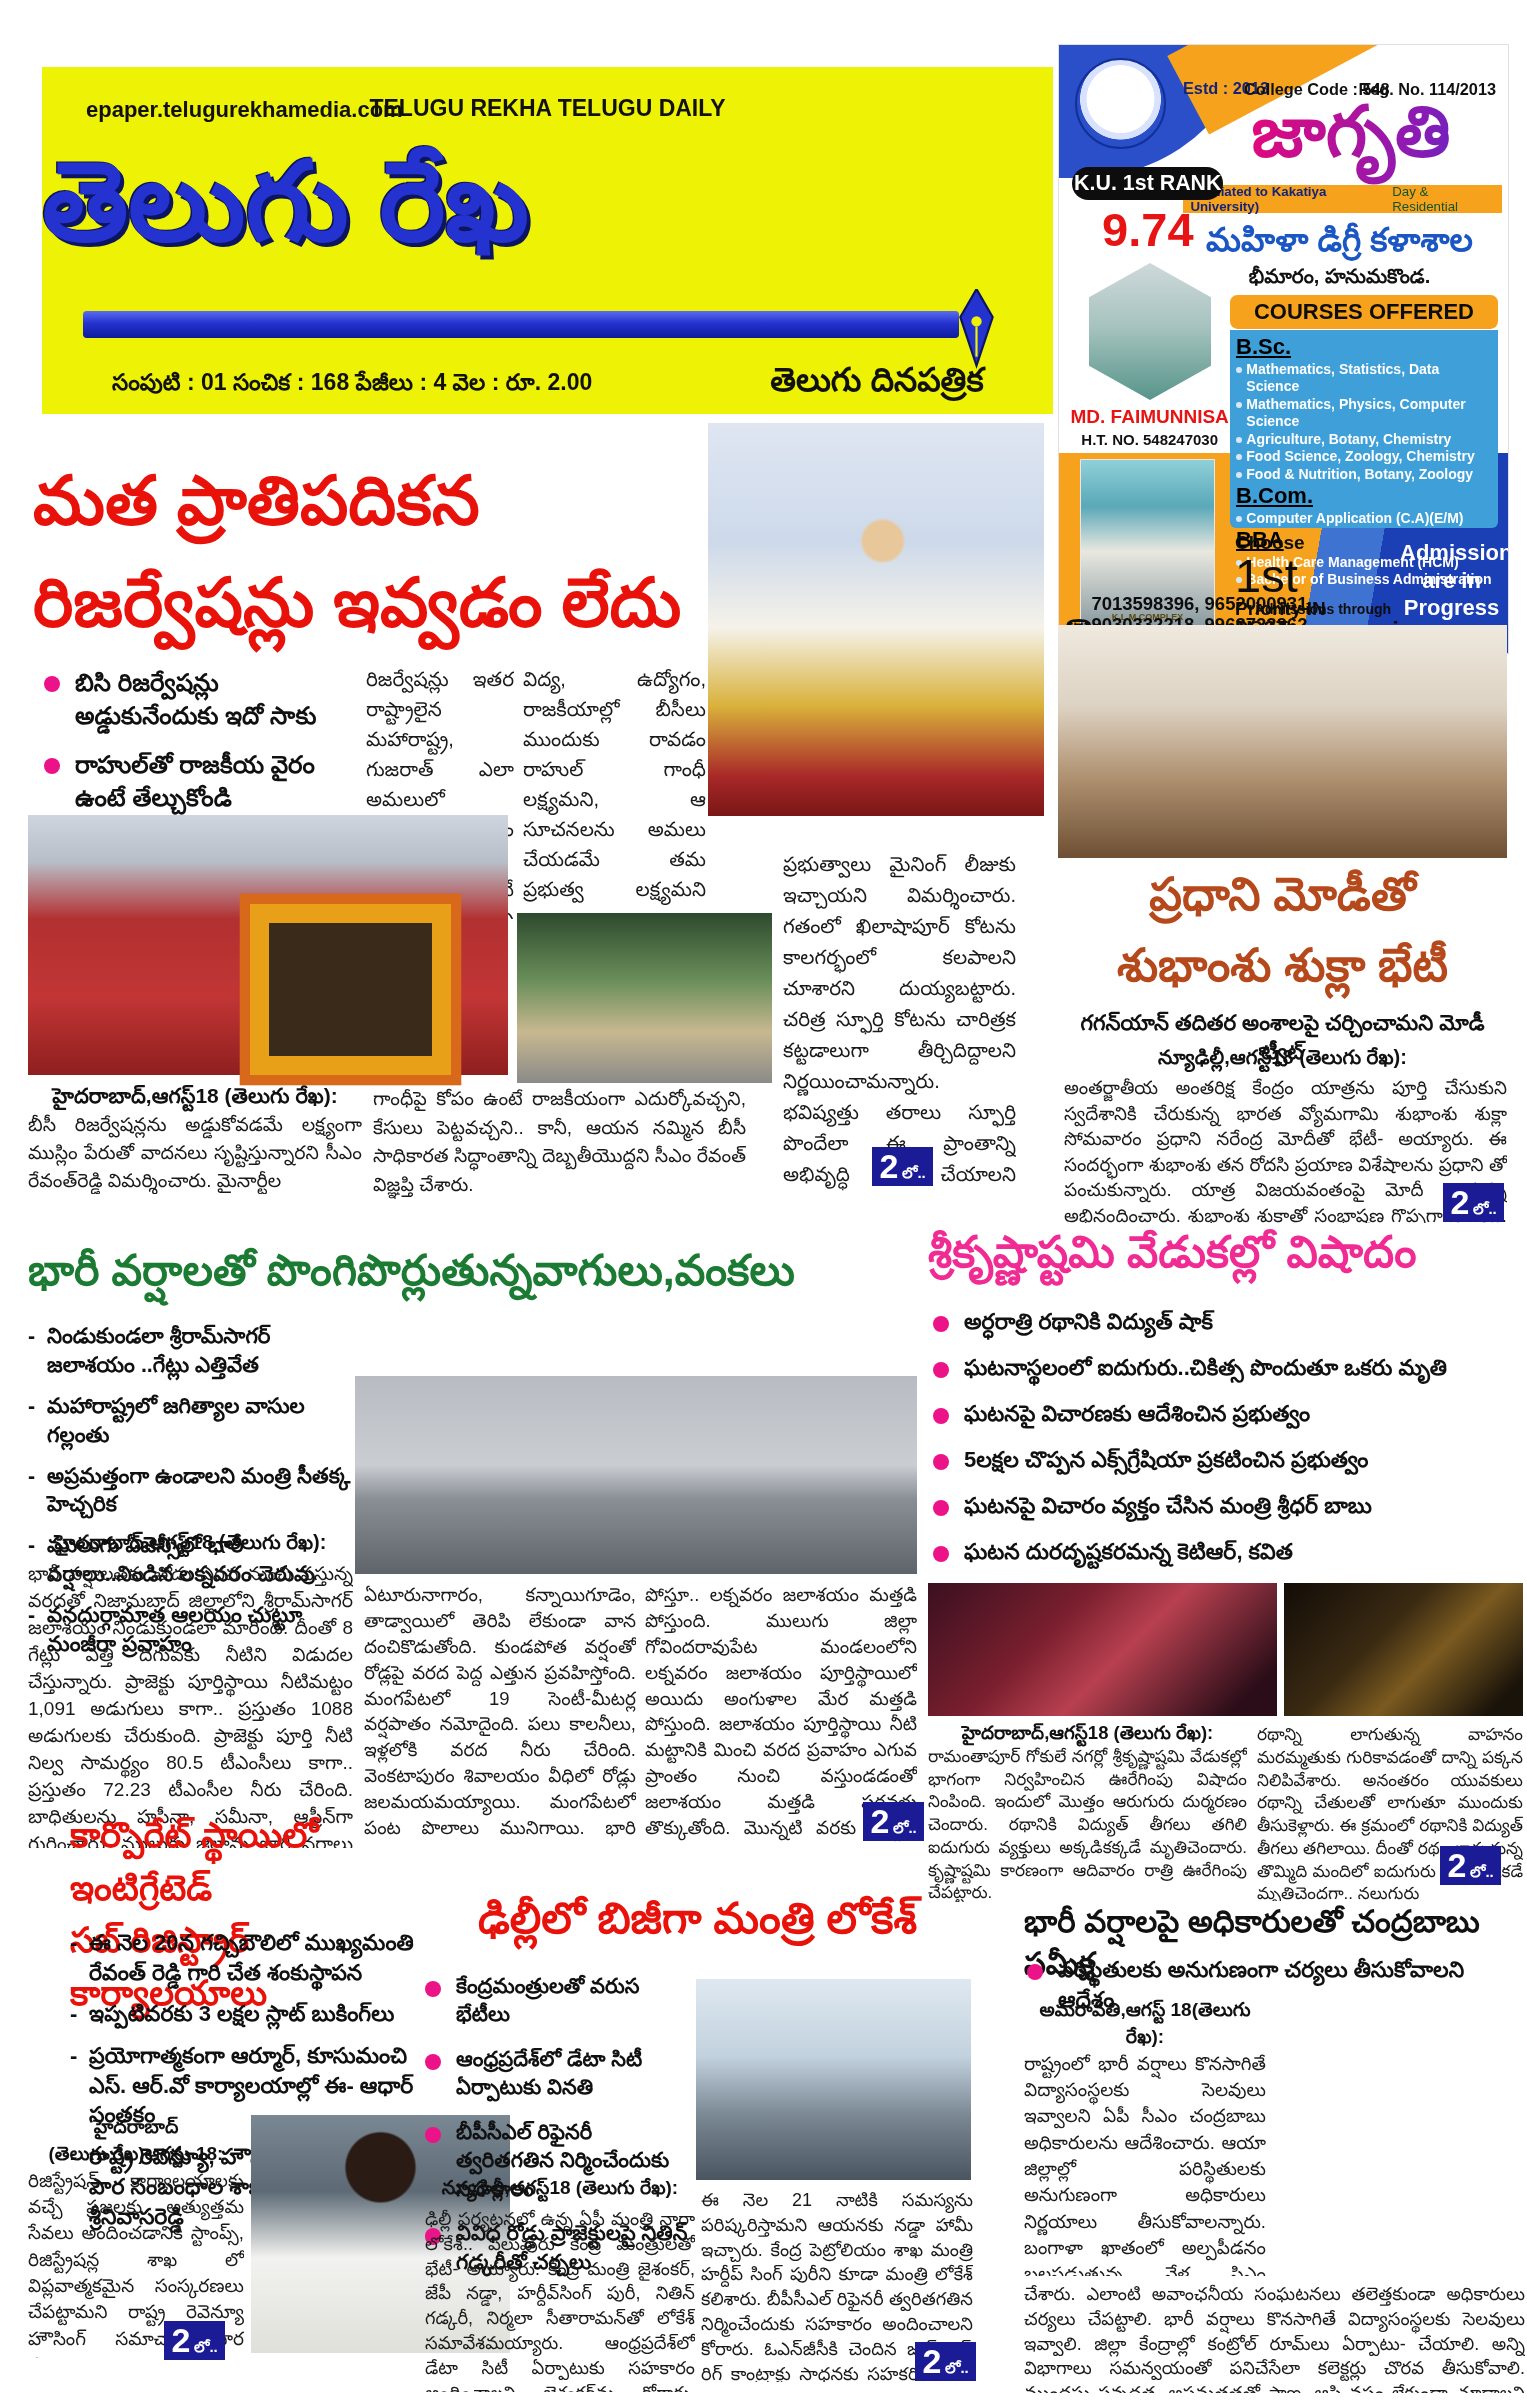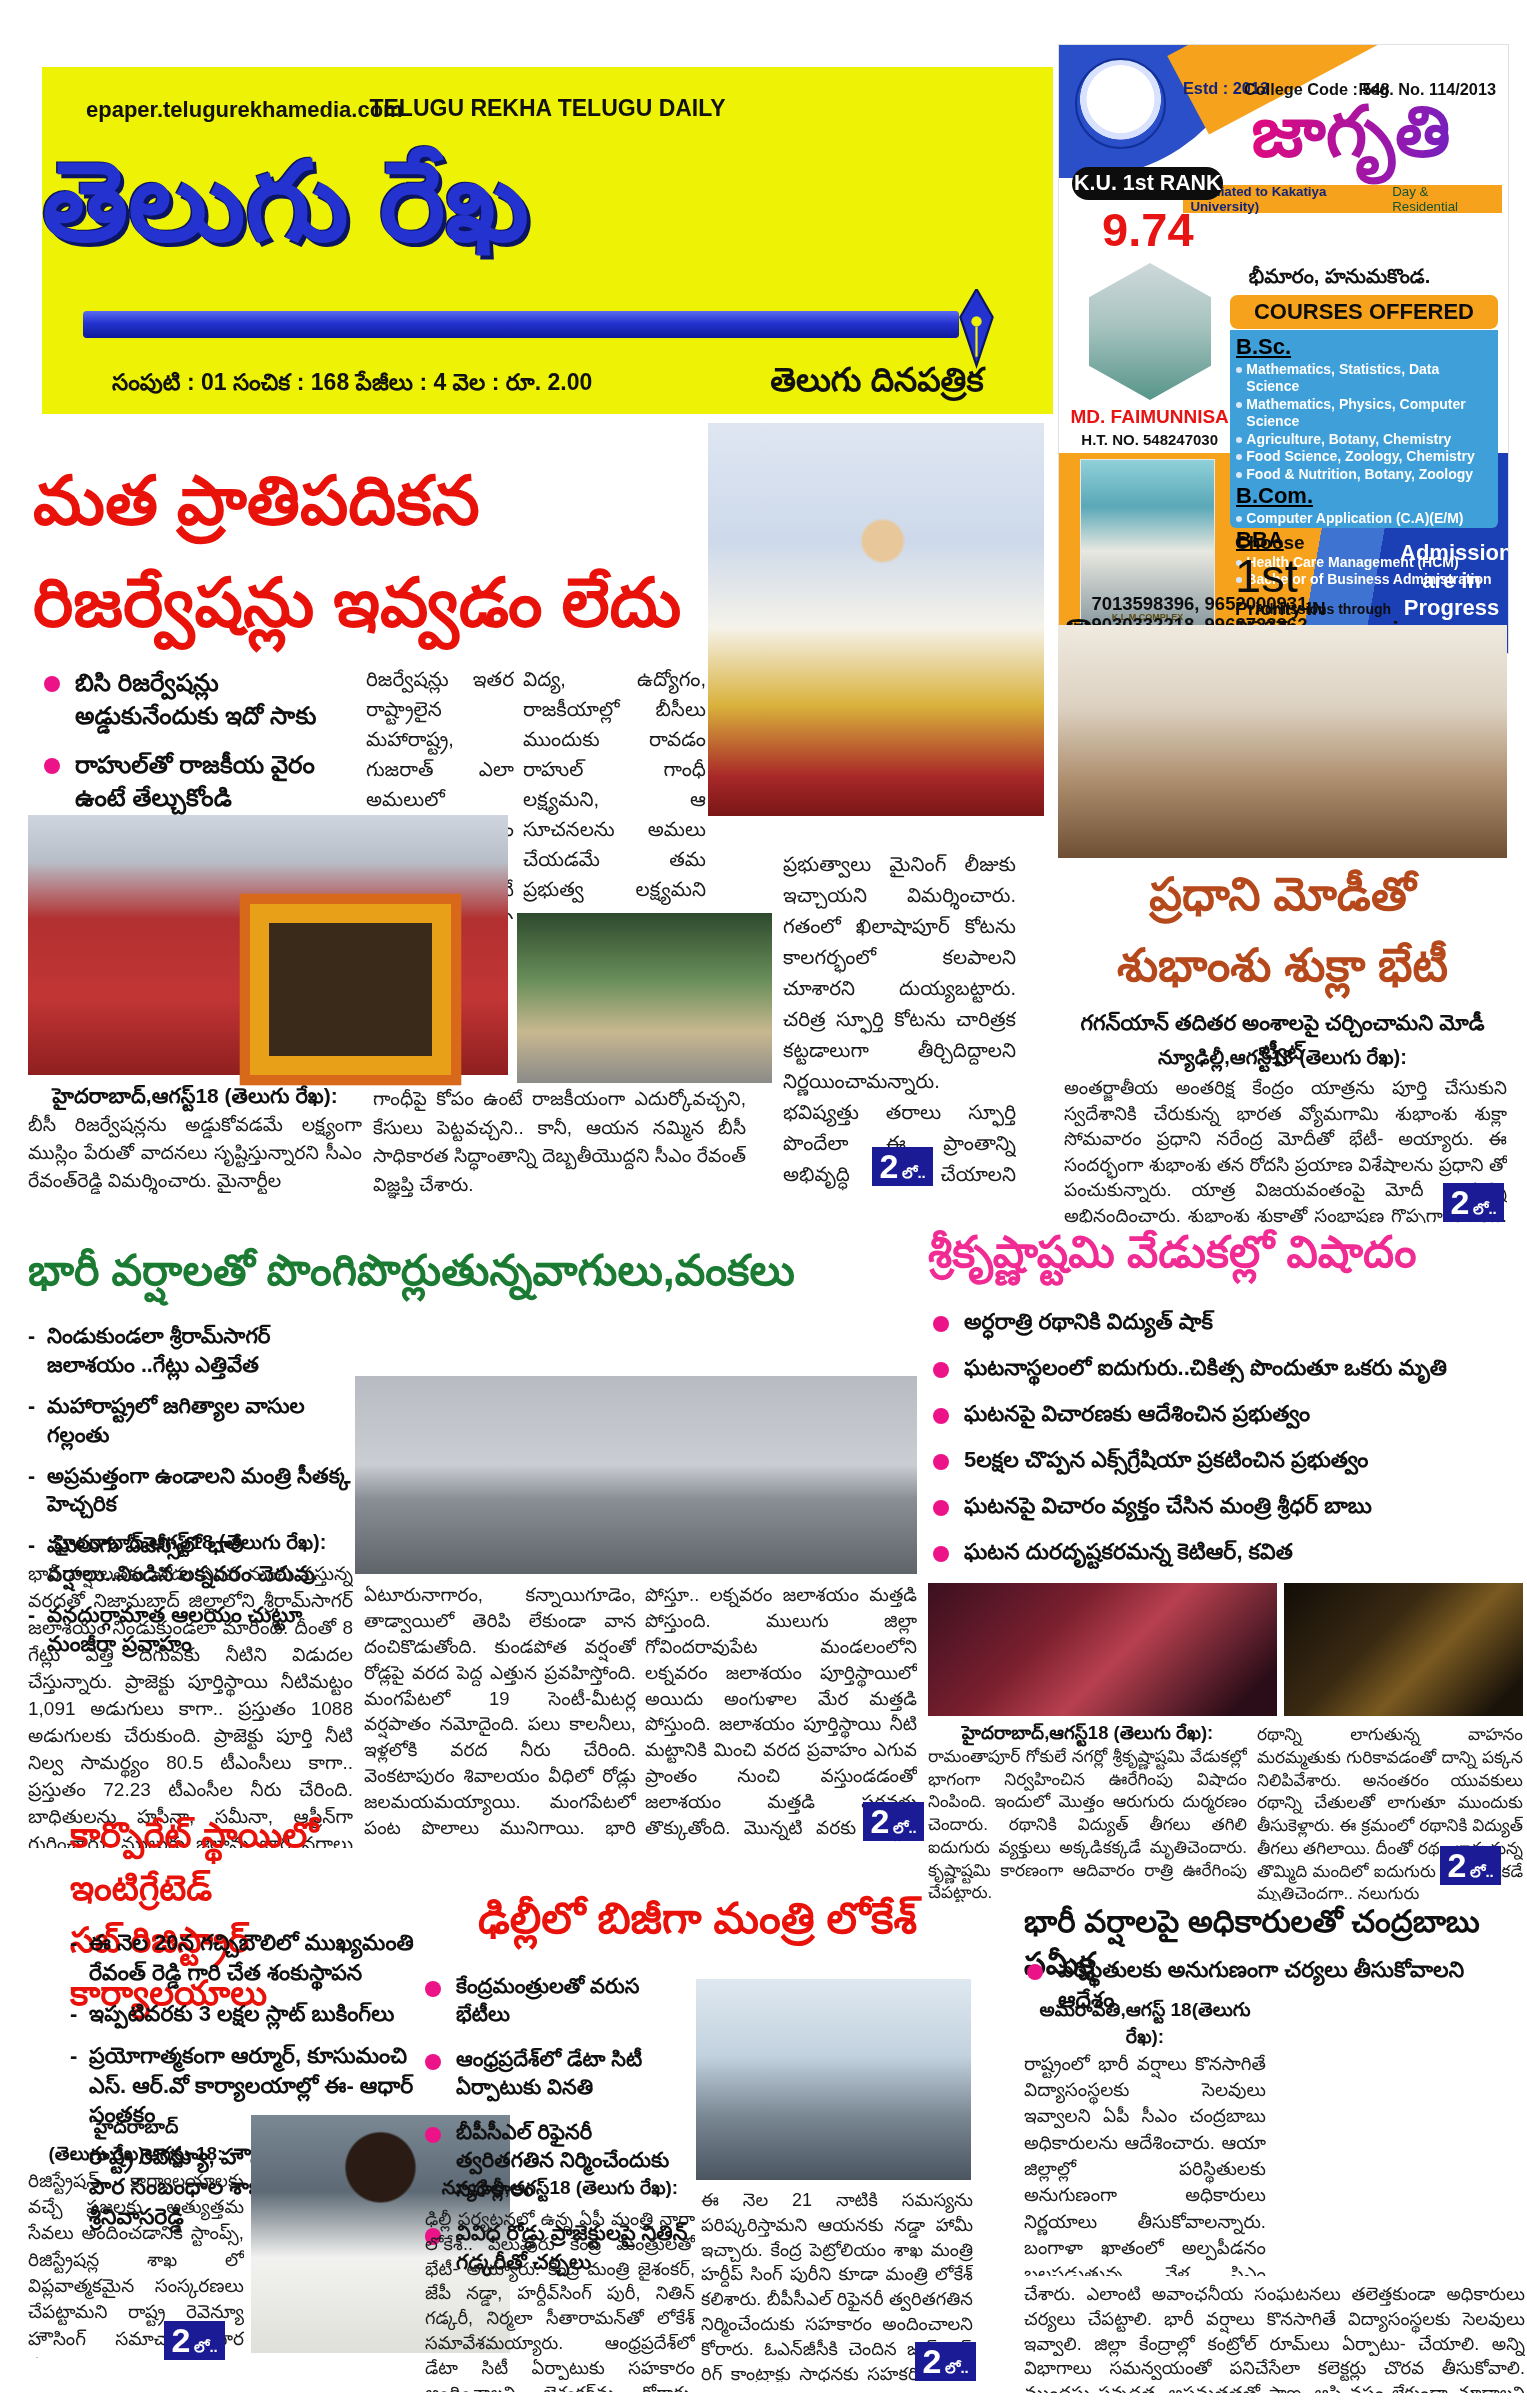--- a/index.html
+++ b/index.html
@@ -201,20 +201,21 @@
     <div class="ad-orange-stripe"></div>
     <div class="ad-logo"></div>
     <div class="ad-estd">Estd : 2013</div>
     <div class="ad-code">College Code : 548</div>
     <div class="ad-reg">Reg. No. 114/2013</div>
     <div class="ad-name">జాగృతి</div>
     <div class="ad-ribbon">
       <span class="ad-affil">(Affiliated to Kakatiya University)</span>
       <span class="ad-dayres">Day &amp; Residential</span>
     </div>
+    <div class="ad-type">మహిళా డిగ్రీ కళాశాల</div>
     <div class="ad-loc">భీమారం, హనుమకొండ.</div>
     <div class="ad-rankpill">K.U. 1st RANK</div>
     <div class="ad-score">9.74</div>
     <div class="ad-hex"></div>
     <div class="ad-sname">MD. FAIMUNNISA</div>
     <div class="ad-sht">H.T. NO. 548247030</div>
     <div class="ad-bottom"></div>
     <div class="ad-bldg">
       <div class="ad-bldg-sign">K.L.M COMPLEX</div>
     </div>

